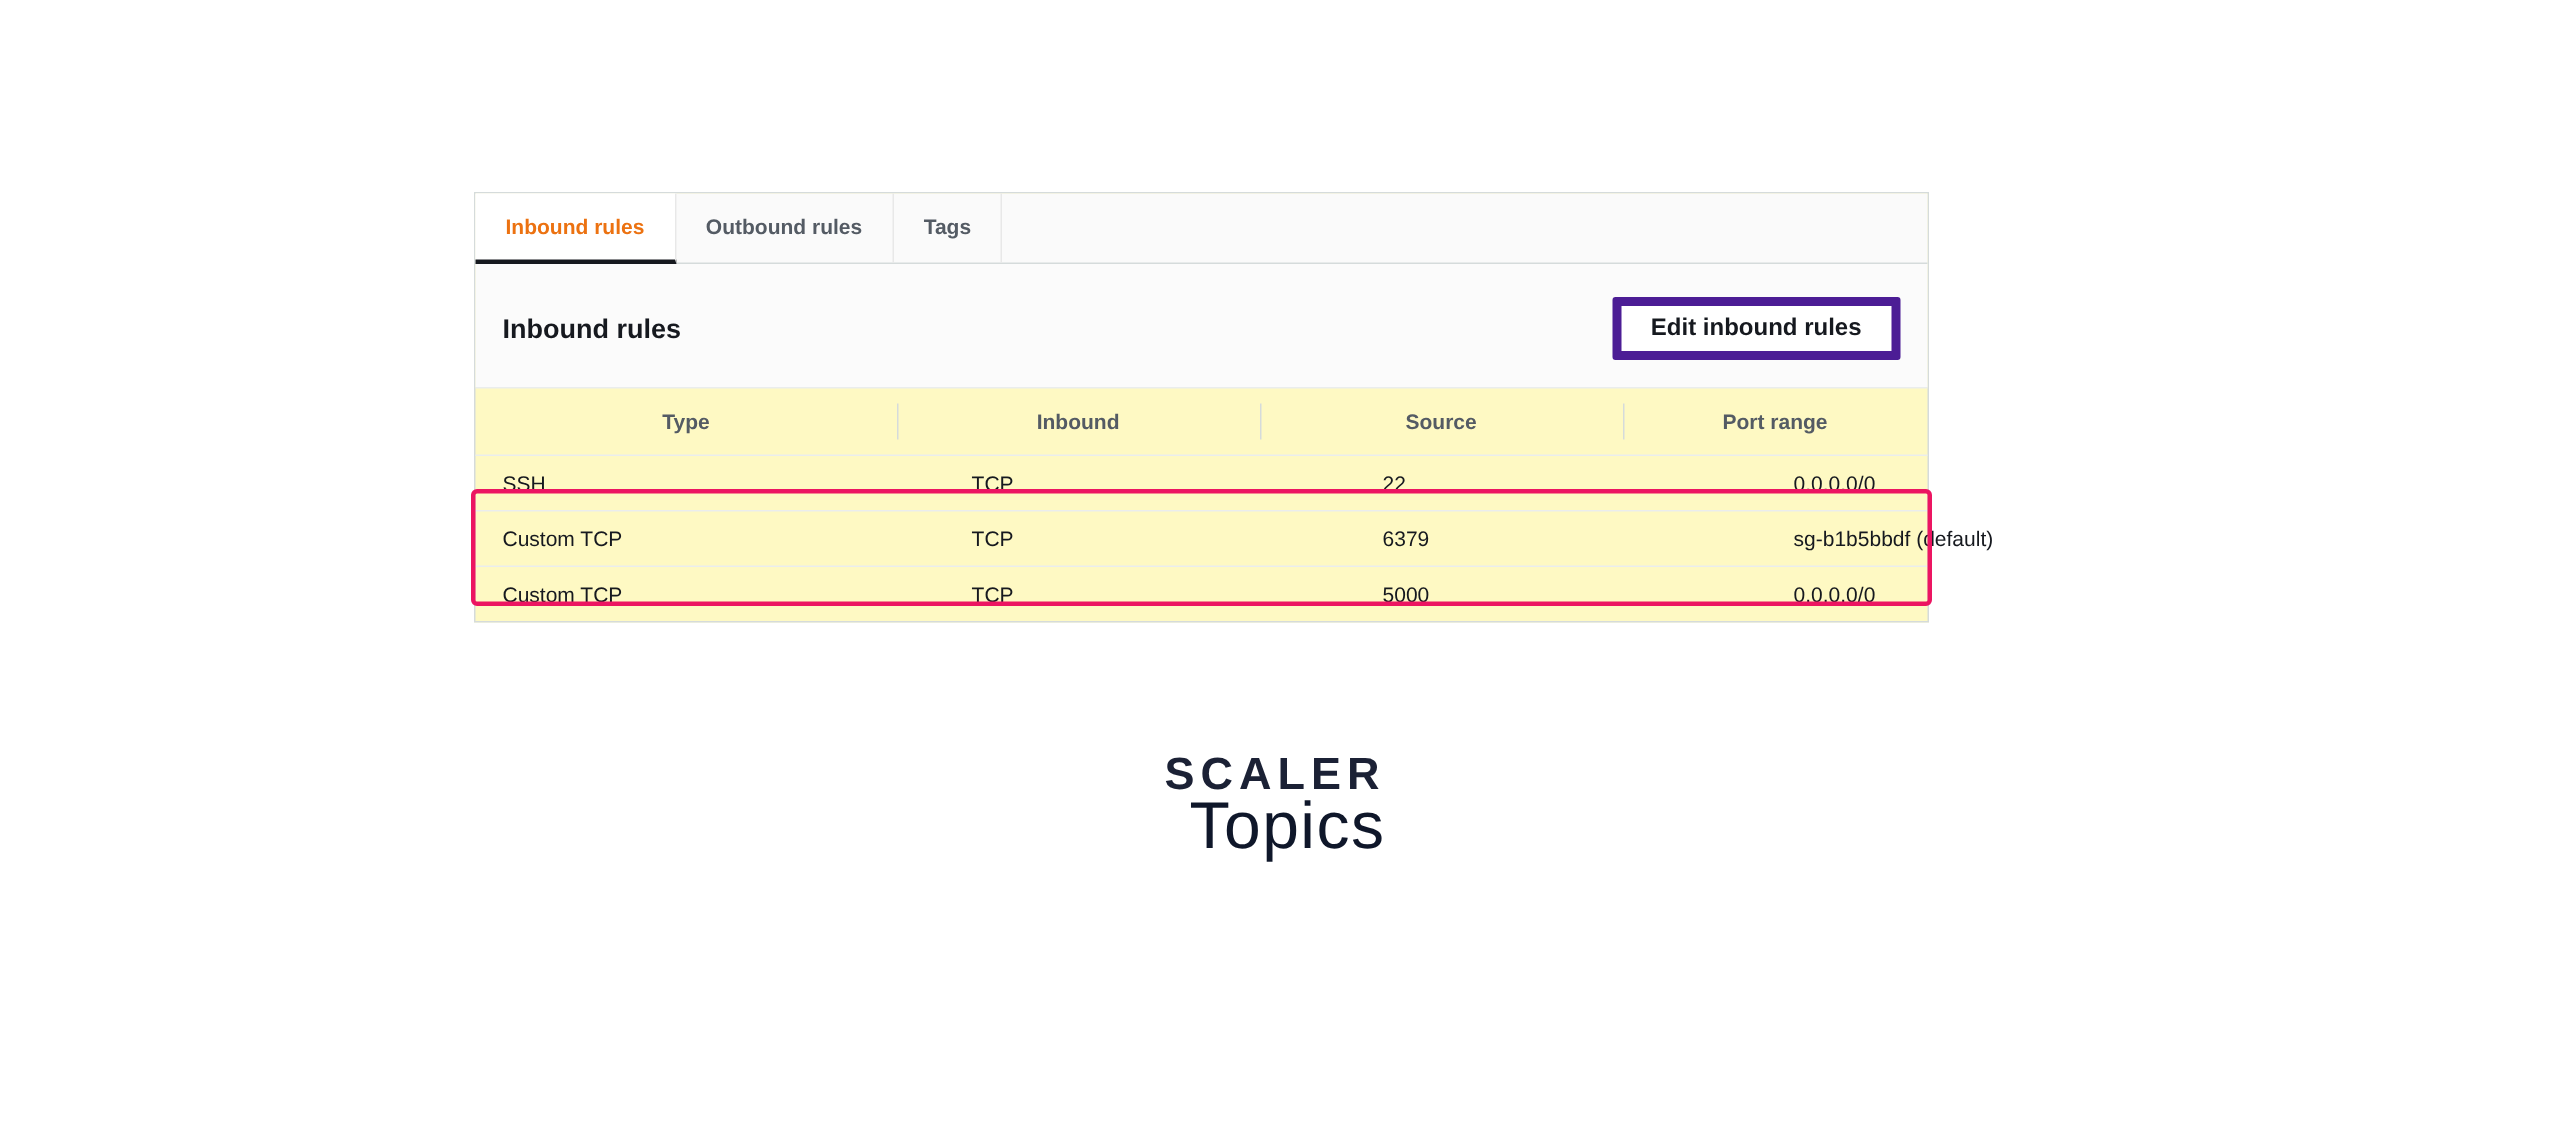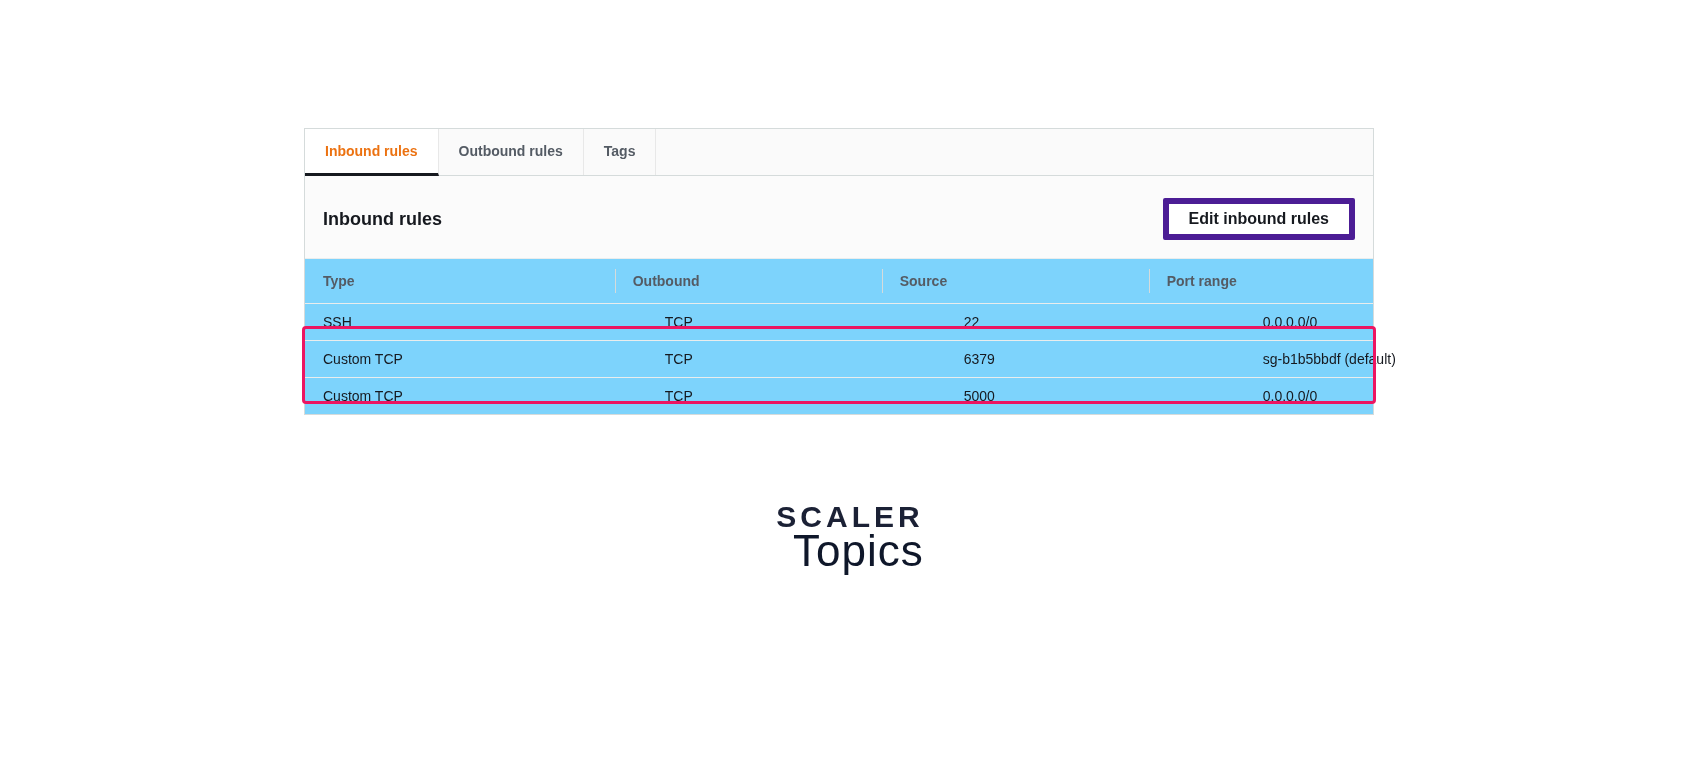--- a/index.html
+++ b/index.html
@@ -6,24 +6,24 @@
     body {
       font-family: "Amazon Ember", "Helvetica Neue", Arial, sans-serif;
       background: #ffffff;
       width: 1700px;
       height: 763px;
       position: relative;
     }
     .panel {
       position: absolute;
       top: 128px;
-      left: 304px;
-      width: 1070px;
+      left: 316px;
+      width: 970px;
       border: 1px solid #d5dbdb;
-      background: #7dd3fc;
+      background: #fef9c3;
     }
     .tabs {
       display: flex;
       background: #fafafa;
       border-bottom: 1px solid #d5dbdb;
     }
     .tab {
       padding: 14px 20px;
       font-size: 14px;
       font-weight: 700;
@@ -64,20 +64,21 @@
       grid-template-columns: 29% 25% 25% 21%;
       align-items: center;
     }
     .thead { border-top: 1px solid #eaeded; }
     .th {
       padding: 14px 18px;
       font-size: 14px;
       font-weight: 700;
       color: #545b64;
       position: relative;
+      text-align: center;
     }
     .th:not(:first-child)::before {
       content: "";
       position: absolute;
       left: 0;
       top: 10px;
       bottom: 10px;
       width: 1px;
       background: #d5dbdb;
     }
@@ -125,21 +126,21 @@
     <div class="tab">Tags</div>
   </div>
 
   <div class="panel-header">
     <div class="panel-title">Inbound rules</div>
     <button class="edit-btn">Edit inbound rules</button>
   </div>
 
   <div class="grid thead">
     <div class="th">Type</div>
-    <div class="th">Outbound</div>
+    <div class="th">Inbound</div>
     <div class="th">Source</div>
     <div class="th">Port range</div>
   </div>
 
   <div class="grid row">
     <div class="td">SSH</div>
     <div class="td">TCP</div>
     <div class="td">22</div>
     <div class="td">0.0.0.0/0</div>
   </div>

